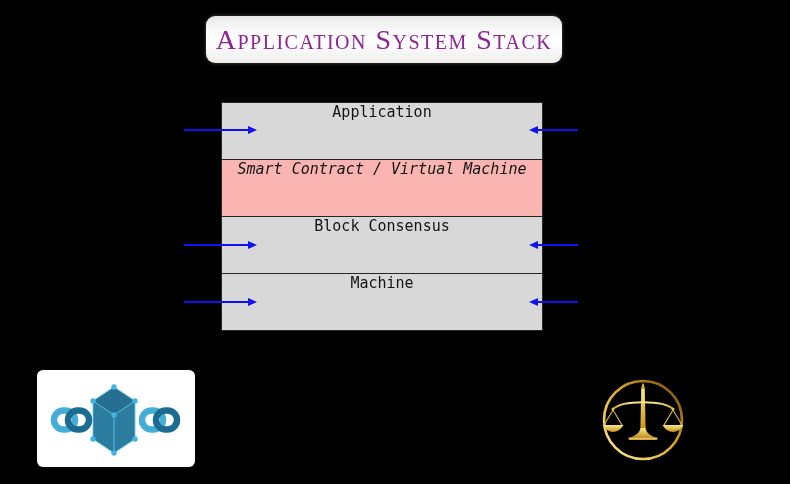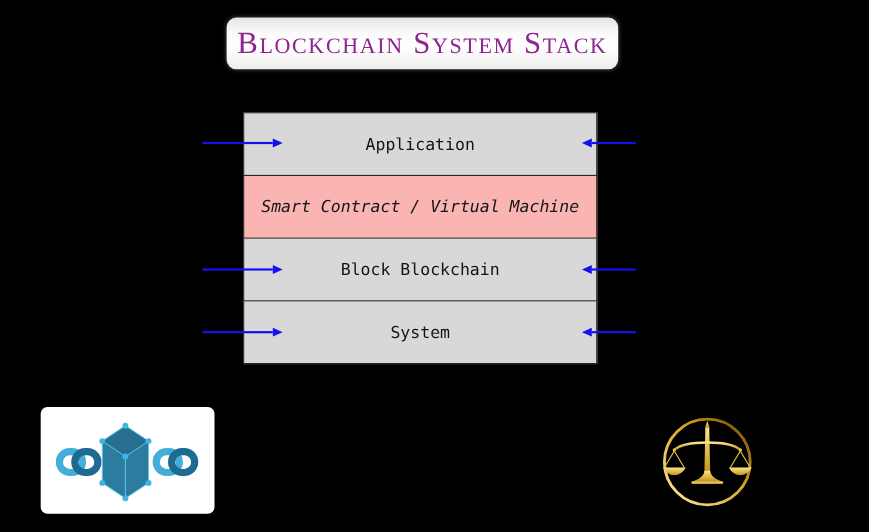--- a/index.html
+++ b/index.html
@@ -24,21 +24,21 @@
     color: var(--title-text, #8e2490);
     white-space:nowrap;
   }
 
   
   .stack {
     position:absolute; left:221px; top:102px; width:322px; height:229px;
     display:flex; flex-direction:column;
   }
   .layer {
-    flex:1; display:flex; align-items:center; justify-content:center;
+    flex:1; display:flex; justify-content:center;
     background: var(--layer-default, #d8d8d8);
     border:1px solid var(--layer-border, #262626);
     box-sizing:border-box;
   }
   .layer + .layer { border-top:none; }
   .layer.highlight { background: var(--layer-highlight, #fab5b2); font-style: italic; }
   .layer span {
     font-family:"DejaVu Sans Mono","Liberation Mono",monospace;
     font-size:15px; color:#141414; white-space:nowrap;
   }
@@ -59,35 +59,35 @@
   }
   .logo-left svg, .logo-right svg { display:block; width:100%; height:100%; }
   .logo-right { position:absolute; left:593px; top:370px; width:100px; height:100px; }
 </style>
 </head>
 <body>
 
 <div class="canvas">
 
   <div class="title-pill">
-    <span>Blockchain System Stack</span>
+    <span>Application System Stack</span>
   </div>
 
   <div class="stack">
     <div class="layer">
       <span>Application</span>
     </div>
     <div class="layer highlight">
       <span>Smart Contract / Virtual Machine</span>
     </div>
     <div class="layer">
-      <span>Block Blockchain</span>
+      <span>Block Consensus</span>
     </div>
     <div class="layer">
-      <span>System</span>
+      <span>Machine</span>
     </div>
   </div>
 
   <div class="arrow arrow-left" style="top:129px"></div>
   <div class="arrow arrow-right" style="top:129px"></div>
   <div class="arrow arrow-left" style="top:244px"></div>
   <div class="arrow arrow-right" style="top:244px"></div>
   <div class="arrow arrow-left" style="top:301px"></div>
   <div class="arrow arrow-right" style="top:301px"></div>
 

